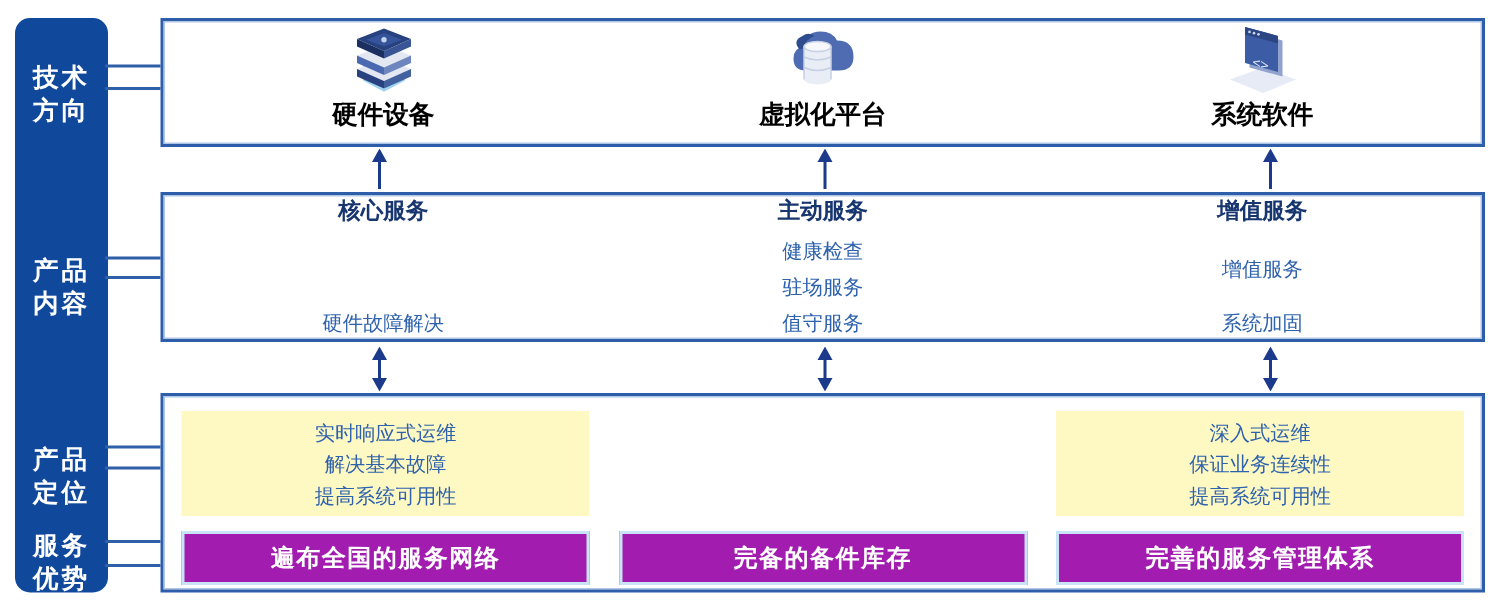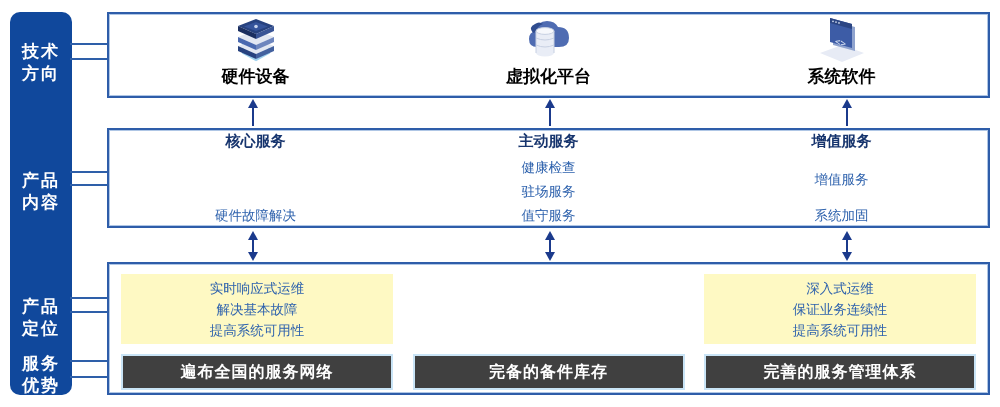--- a/index.html
+++ b/index.html
@@ -2,21 +2,21 @@
 <html><head>
 <meta charset="utf-8">
 <style>
   * { margin:0; padding:0; box-sizing:border-box; }
   body { background:#ffffff; font-family:"Liberation Sans","DejaVu Sans",sans-serif; }
   .canvas { position:relative; width:1000px; height:407px; background:#ffffff; overflow:hidden; }
 
   
   .sidebar { position:absolute; left:10px; top:12px; width:62px; height:383px;
              background:#10489C; border-radius:10px; }
-  .side-label { position:absolute; left:0; width:62px; text-align:center;
+  .side-label { position:absolute; left:12px; width:62px; text-align:left;
                 color:#ffffff; font-weight:bold; font-size:17px; line-height:22px;
                 letter-spacing:2px; white-space:pre-line; }
   .sl-0 { top:29px; } .sl-1 { top:158px; } .sl-2 { top:284px; } .sl-3 { top:341px; }
 
   
   .conn { position:absolute; left:70px; width:38px; height:2px; background:#2E5FA9; }
 
   
   .bigbox { position:absolute; left:107px; width:883px; background:#ffffff;
             border:2px solid #2E5DA9; box-shadow: inset 0 0 0 1px #AFC6E5; }
@@ -32,21 +32,21 @@
   
   .svc-col { flex:1; display:flex; flex-direction:column; align-items:center; justify-content:space-between; }
   .svc-title { font-size:15px; font-weight:bold; color:#17356E; line-height:21px; margin-bottom:3px; }
   .svc-item  { font-size:13.5px; color:#2E62AD; line-height:21px; }
 
   
   .pos-col { position:relative; width:272px; height:133px; }
   .pos-panel { position:absolute; left:0; top:10px; width:272px; height:70px; background:#fef9c3;
                display:flex; flex-direction:column; align-items:center; justify-content:center; }
   .pos-line { font-size:13.5px; color:#2E62AD; line-height:21px; text-align:center; }
-  .pos-banner { position:absolute; left:0; top:90px; width:272px; height:36px; background:#404040;
+  .pos-banner { position:absolute; left:0; top:90px; width:272px; height:36px; background:#a21caf;
                 border:2px solid #C9E4F6; color:#ffffff; font-size:16px; font-weight:bold;
                 display:flex; align-items:center; justify-content:center; letter-spacing:1px; }
 
   
   .arrow { position:absolute; width:14px; }
   .a-up-0, .a-dbl-0 { left:246px; }
   .a-up-1, .a-dbl-1 { left:543px; }
   .a-up-2, .a-dbl-2 { left:840px; }
   .a-up  { top:99px;  height:28px; }
   .a-dbl { top:231px; height:30px; }

